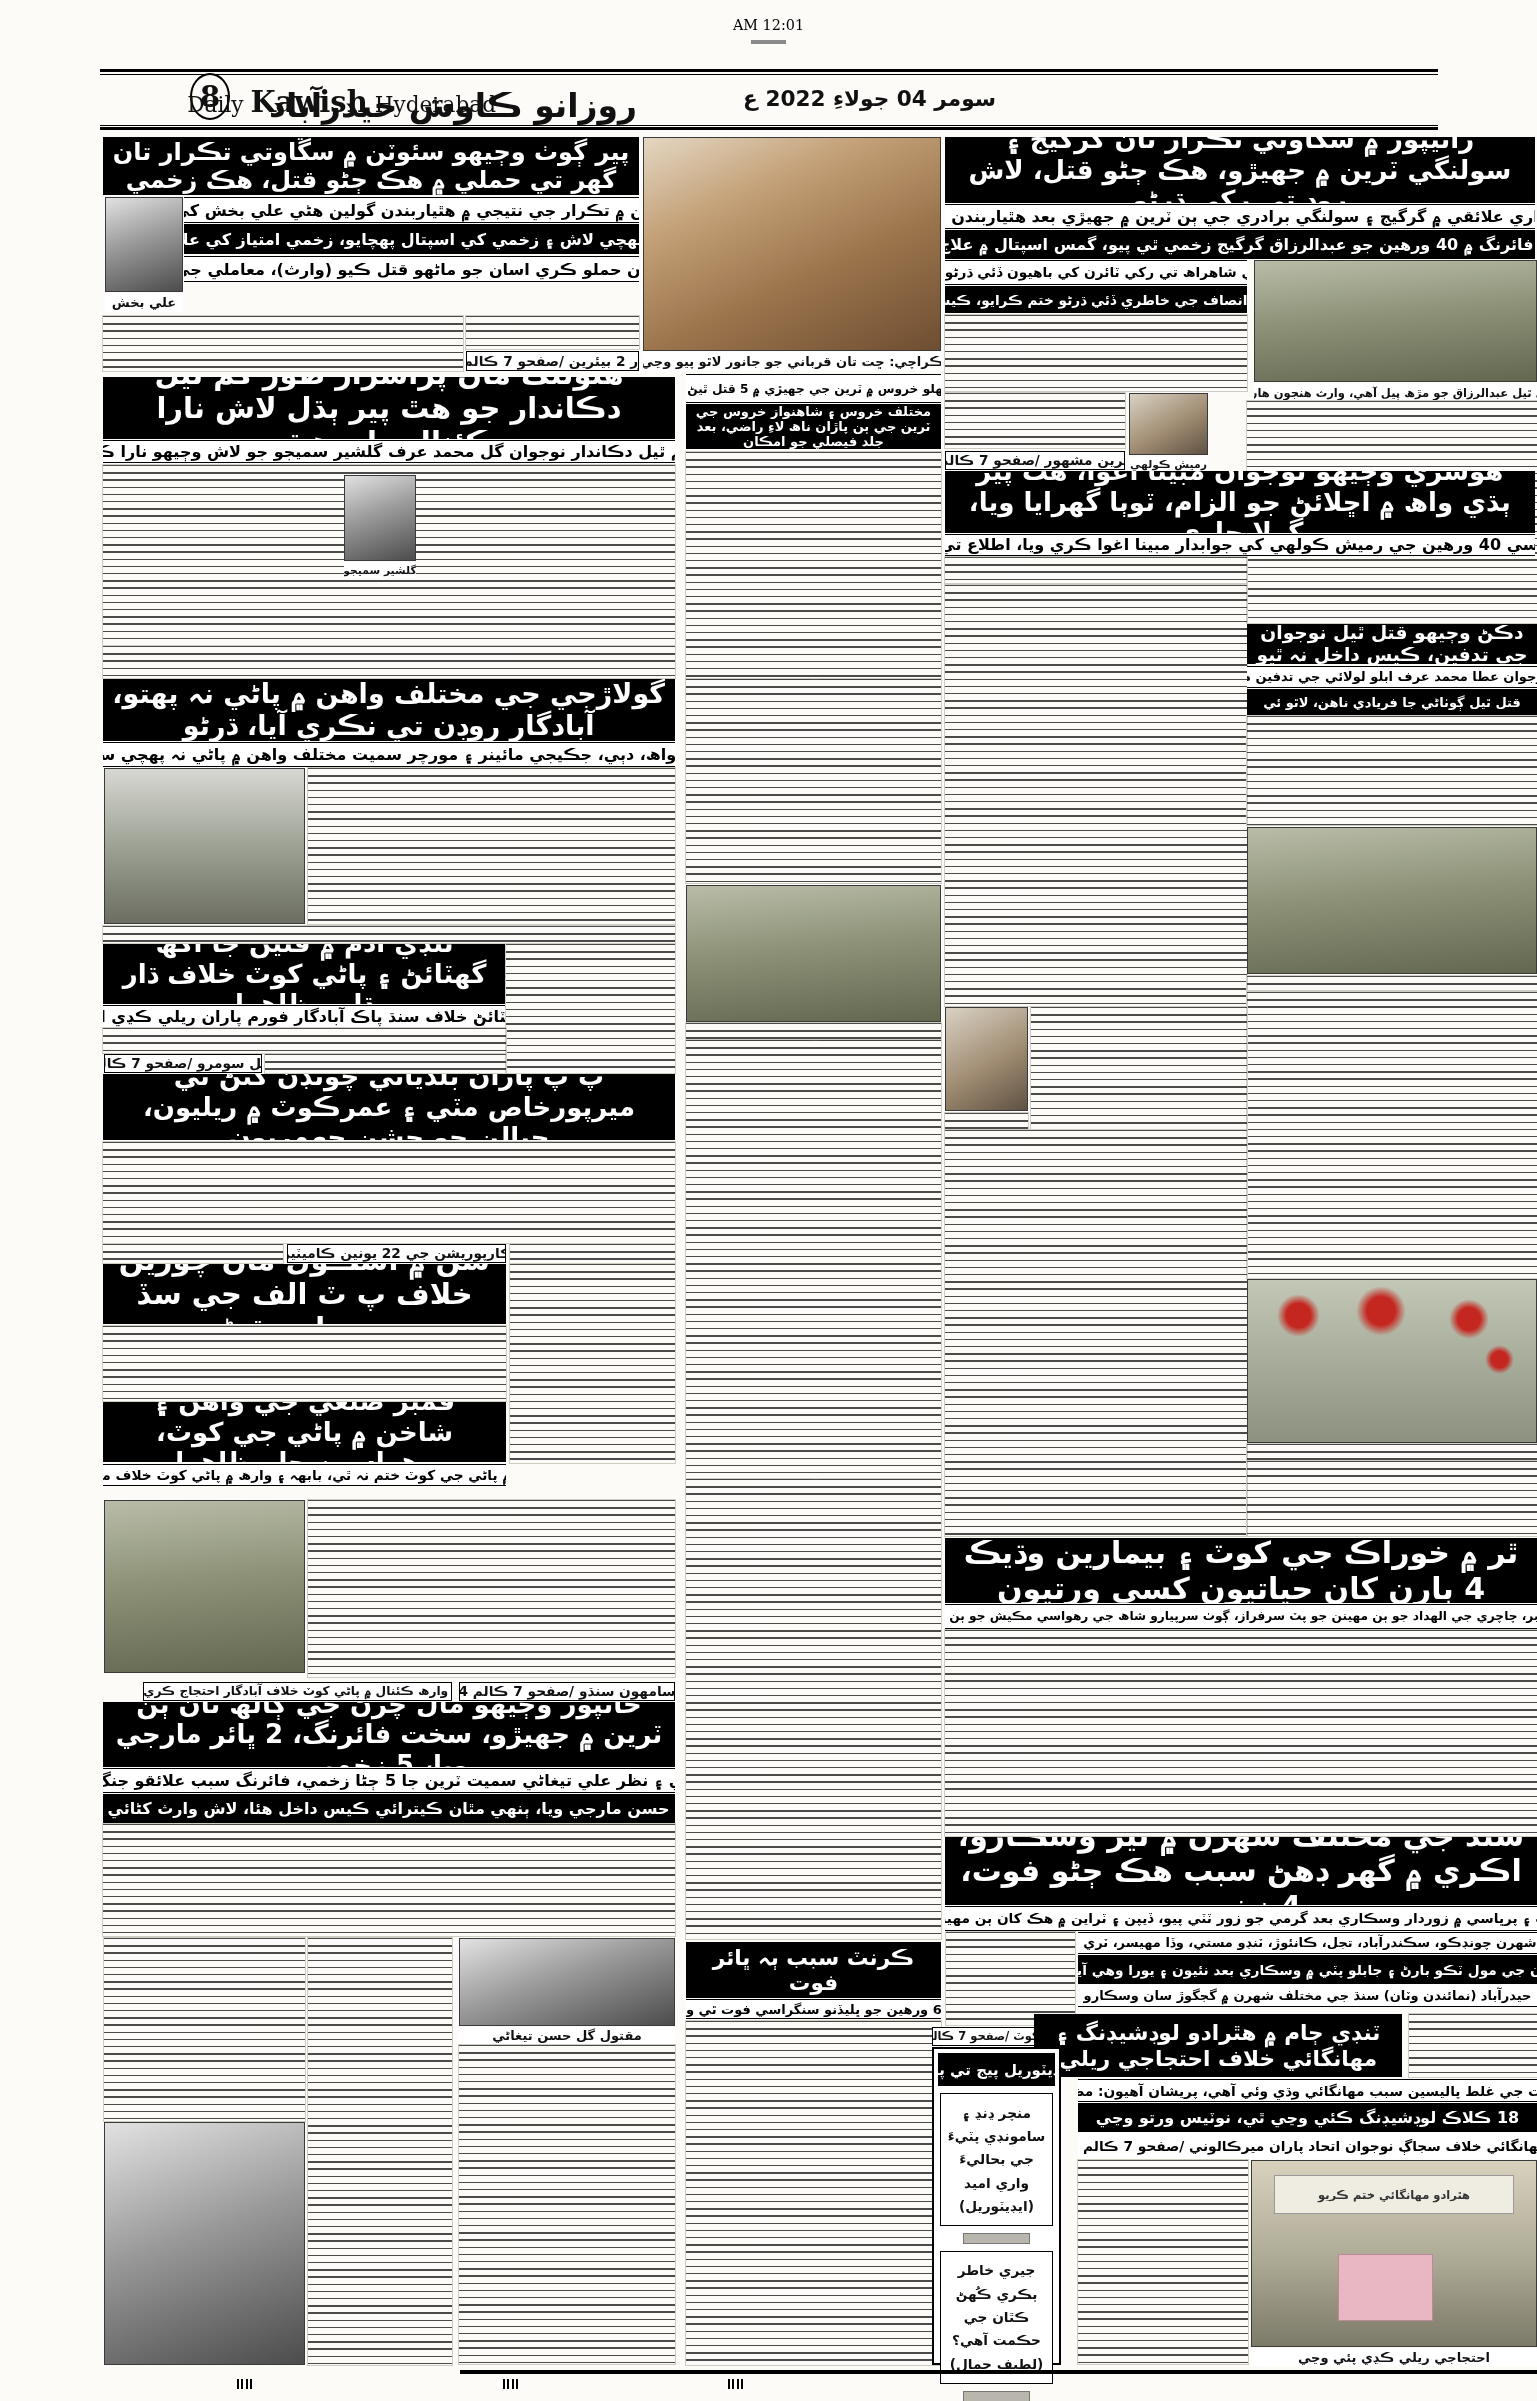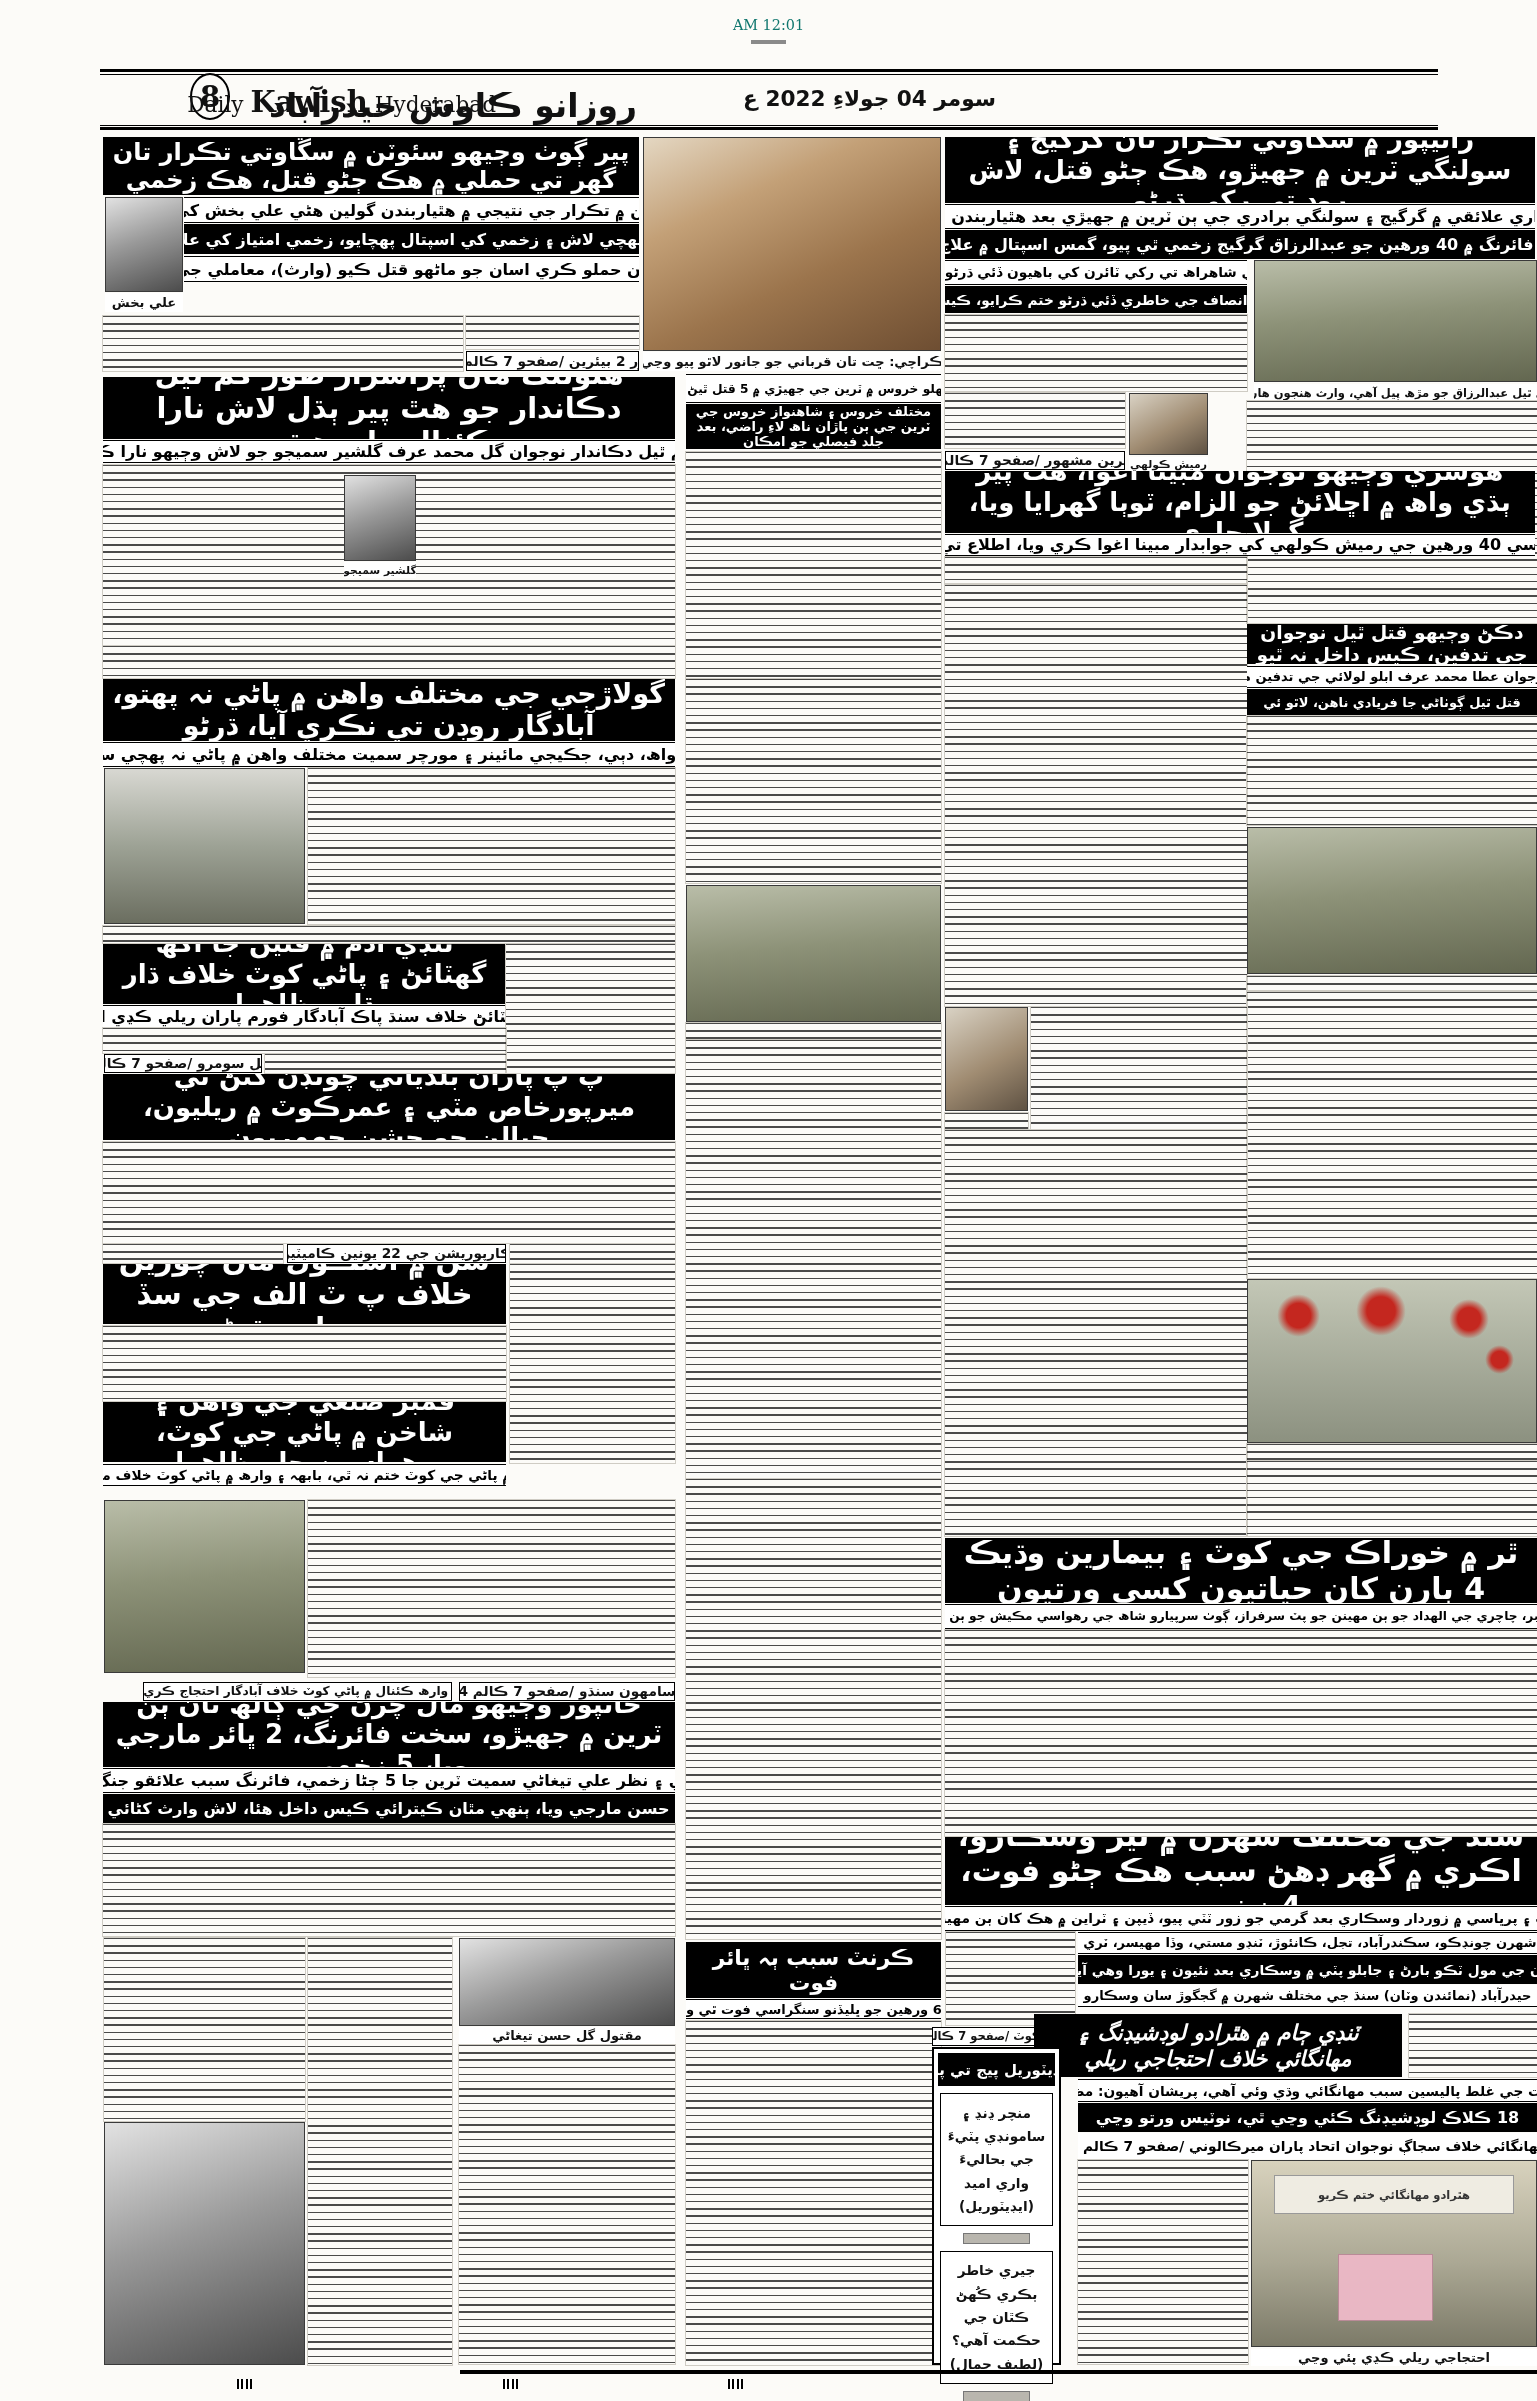--- a/index.html
+++ b/index.html
@@ -33,21 +33,21 @@
   .edbox{border:2.2px solid #000;background:#fff;}
   .edtitle{background:#000;color:#fff;font-weight:bold;font-size:15px;display:flex;align-items:center;
       justify-content:center;margin:4.3px;height:33px;white-space:nowrap;overflow:hidden;}
   .editem{border:1.4px solid #000;margin:7.2px 5.8px;font-size:13.7px;font-weight:bold;text-align:center;
       padding:7.2px 2.9px;line-height:1.7;background:#fff;}
   .edsep{height:8.6px;background:#b9b6ae;margin:0 29px;border:0.7px solid #777;}
   .brand-en{font-family:"DejaVu Serif",serif;font-size:21.6px;white-space:nowrap;}
   .brand-en b{font-size:29px;}
   .urdu-title{font-weight:bold;font-size:33px;white-space:nowrap;}
   .dateline{font-weight:bold;font-size:21.6px;white-space:nowrap;}
-  .clock{font-size:14.4px;color:#0f766e;text-align:center;font-family:"DejaVu Serif",serif;}
+  .clock{font-size:14.4px;color:#000000;text-align:center;font-family:"DejaVu Serif",serif;}
   .circ8{width:40px;height:47px;border:2.2px solid #000;border-radius:50%;display:flex;align-items:center;
       justify-content:center;font-size:29px;font-weight:bold;font-family:"DejaVu Serif",serif;}
   .fmark{background:repeating-linear-gradient(to left,#000 0 2.2px,#fff 2.2px 4.3px);}
 </style>
 </head>
 <body>
 
 <div id="page">
 
   <div class="abs clock" style="left:712px;top:17.3px;width:115px;">12:01 AM</div>
@@ -182,21 +182,21 @@
   <div class="abs tx" style="right:0px;top:1630px;width:592px;height:206px;"></div>
 
   <div class="abs hl" style="right:0px;top:1837px;width:592px;height:68px;font-size:30px;">سنڌ جي مختلف شھرن ۾ تيز وسڪارو، اڪري ۾ گھر ڊھڻ سبب ھڪ ڄڻو فوت، 4 زخمي</div>
   <div class="abs subw" style="right:0px;top:1906px;width:592px;height:24.5px;font-size:13.7px;">ننگرپارڪر، اسلام ڪوٽ ۽ پرڀاسي ۾ زوردار وسڪاري بعد گرمي جو زور ٽٽي پيو، ڏيپن ۽ ٽراين ۾ ھڪ کان ٻن مھينن جو پاڻي جمع ٿي ويو</div>
   <div class="abs subw" style="right:0px;top:1932px;width:459px;height:21.6px;font-size:13px;">خيرپور ضلعي جي شھرن چونڊڪو، سڪندرآباد، تجل، ڪانئوڙ، ٽنڊو مستي، وڏا مھيسر، ٽري ميرواھ ۾ وسڪارو</div>
   <div class="abs subb" style="right:0px;top:1955px;width:459px;height:29px;font-size:13.7px;">ڪوھستان جي مول ٽڪو بارڻ ۽ جابلو پٽي ۾ وسڪاري بعد نئيون ۽ يورا وھي آيا، برسات</div>
   <div class="abs subw" style="right:0px;top:1985px;width:459px;height:21.6px;font-size:13px;border-top:none;border-bottom:0.7px solid #000;">حيدرآباد (نمائندن وٽان) سنڌ جي مختلف شھرن ۾ گجگوڙ سان وسڪارو</div>
   <div class="abs tx" style="right:462px;top:1932px;width:129px;height:93px;"></div>
   <div class="abs jump" style="right:476px;top:2027px;width:129px;height:18.7px;font-size:11.5px;">اسلام ڪوٽ /صفحو 7 ڪالم 8</div>
 
-  <div class="abs hl" style="right:135px;top:2014px;width:368px;height:63px;font-size:21.6px;font-style:italic;">ٽنڊي ڄام ۾ ھٿرادو لوڊشيڊنگ ۽ مھانگائي خلاف احتجاجي ريلي</div>
+  <div class="abs hl" style="right:135px;top:2014px;width:368px;height:63px;font-size:21.6px;">ٽنڊي ڄام ۾ ھٿرادو لوڊشيڊنگ ۽ مھانگائي خلاف احتجاجي ريلي</div>
   <div class="abs tx" style="right:0px;top:2014px;width:128px;height:63px;"></div>
   <div class="abs subw" style="right:0px;top:2079px;width:459px;height:23px;font-size:13.7px;">حڪومت جي غلط پاليسين سبب مھانگائي وڌي وئي آھي، پريشان آھيون: مظاھرين</div>
   <div class="abs subb" style="right:0px;top:2103px;width:459px;height:29px;font-size:16px;">18 ڪلاڪ لوڊشيڊنگ ڪئي وڃي ٿي، نوٽيس ورتو وڃي</div>
   <div class="abs subw" style="right:0px;top:2133px;width:459px;height:26px;font-size:13.7px;border-top:none;border-bottom:none;">مھانگائي خلاف سجاڳ نوجوان اتحاد پاران ميرڪالوني /صفحو 7 ڪالم 7</div>
 
   <div class="abs photo ph-rally" style="right:0px;top:2160px;width:286px;height:187px;">
     <div class="pinkposter" style="left:86px;top:93px;width:93px;height:65px;"></div>
     <div class="abs" style="left:21.6px;top:14.4px;right:21.6px;height:39px;background:#efece2;border:0.7px solid #999;
          display:flex;align-items:center;justify-content:center;font-weight:bold;font-size:11.5px;color:#333;">ھٿرادو مھانگائي ختم ڪريو</div>
   </div>

